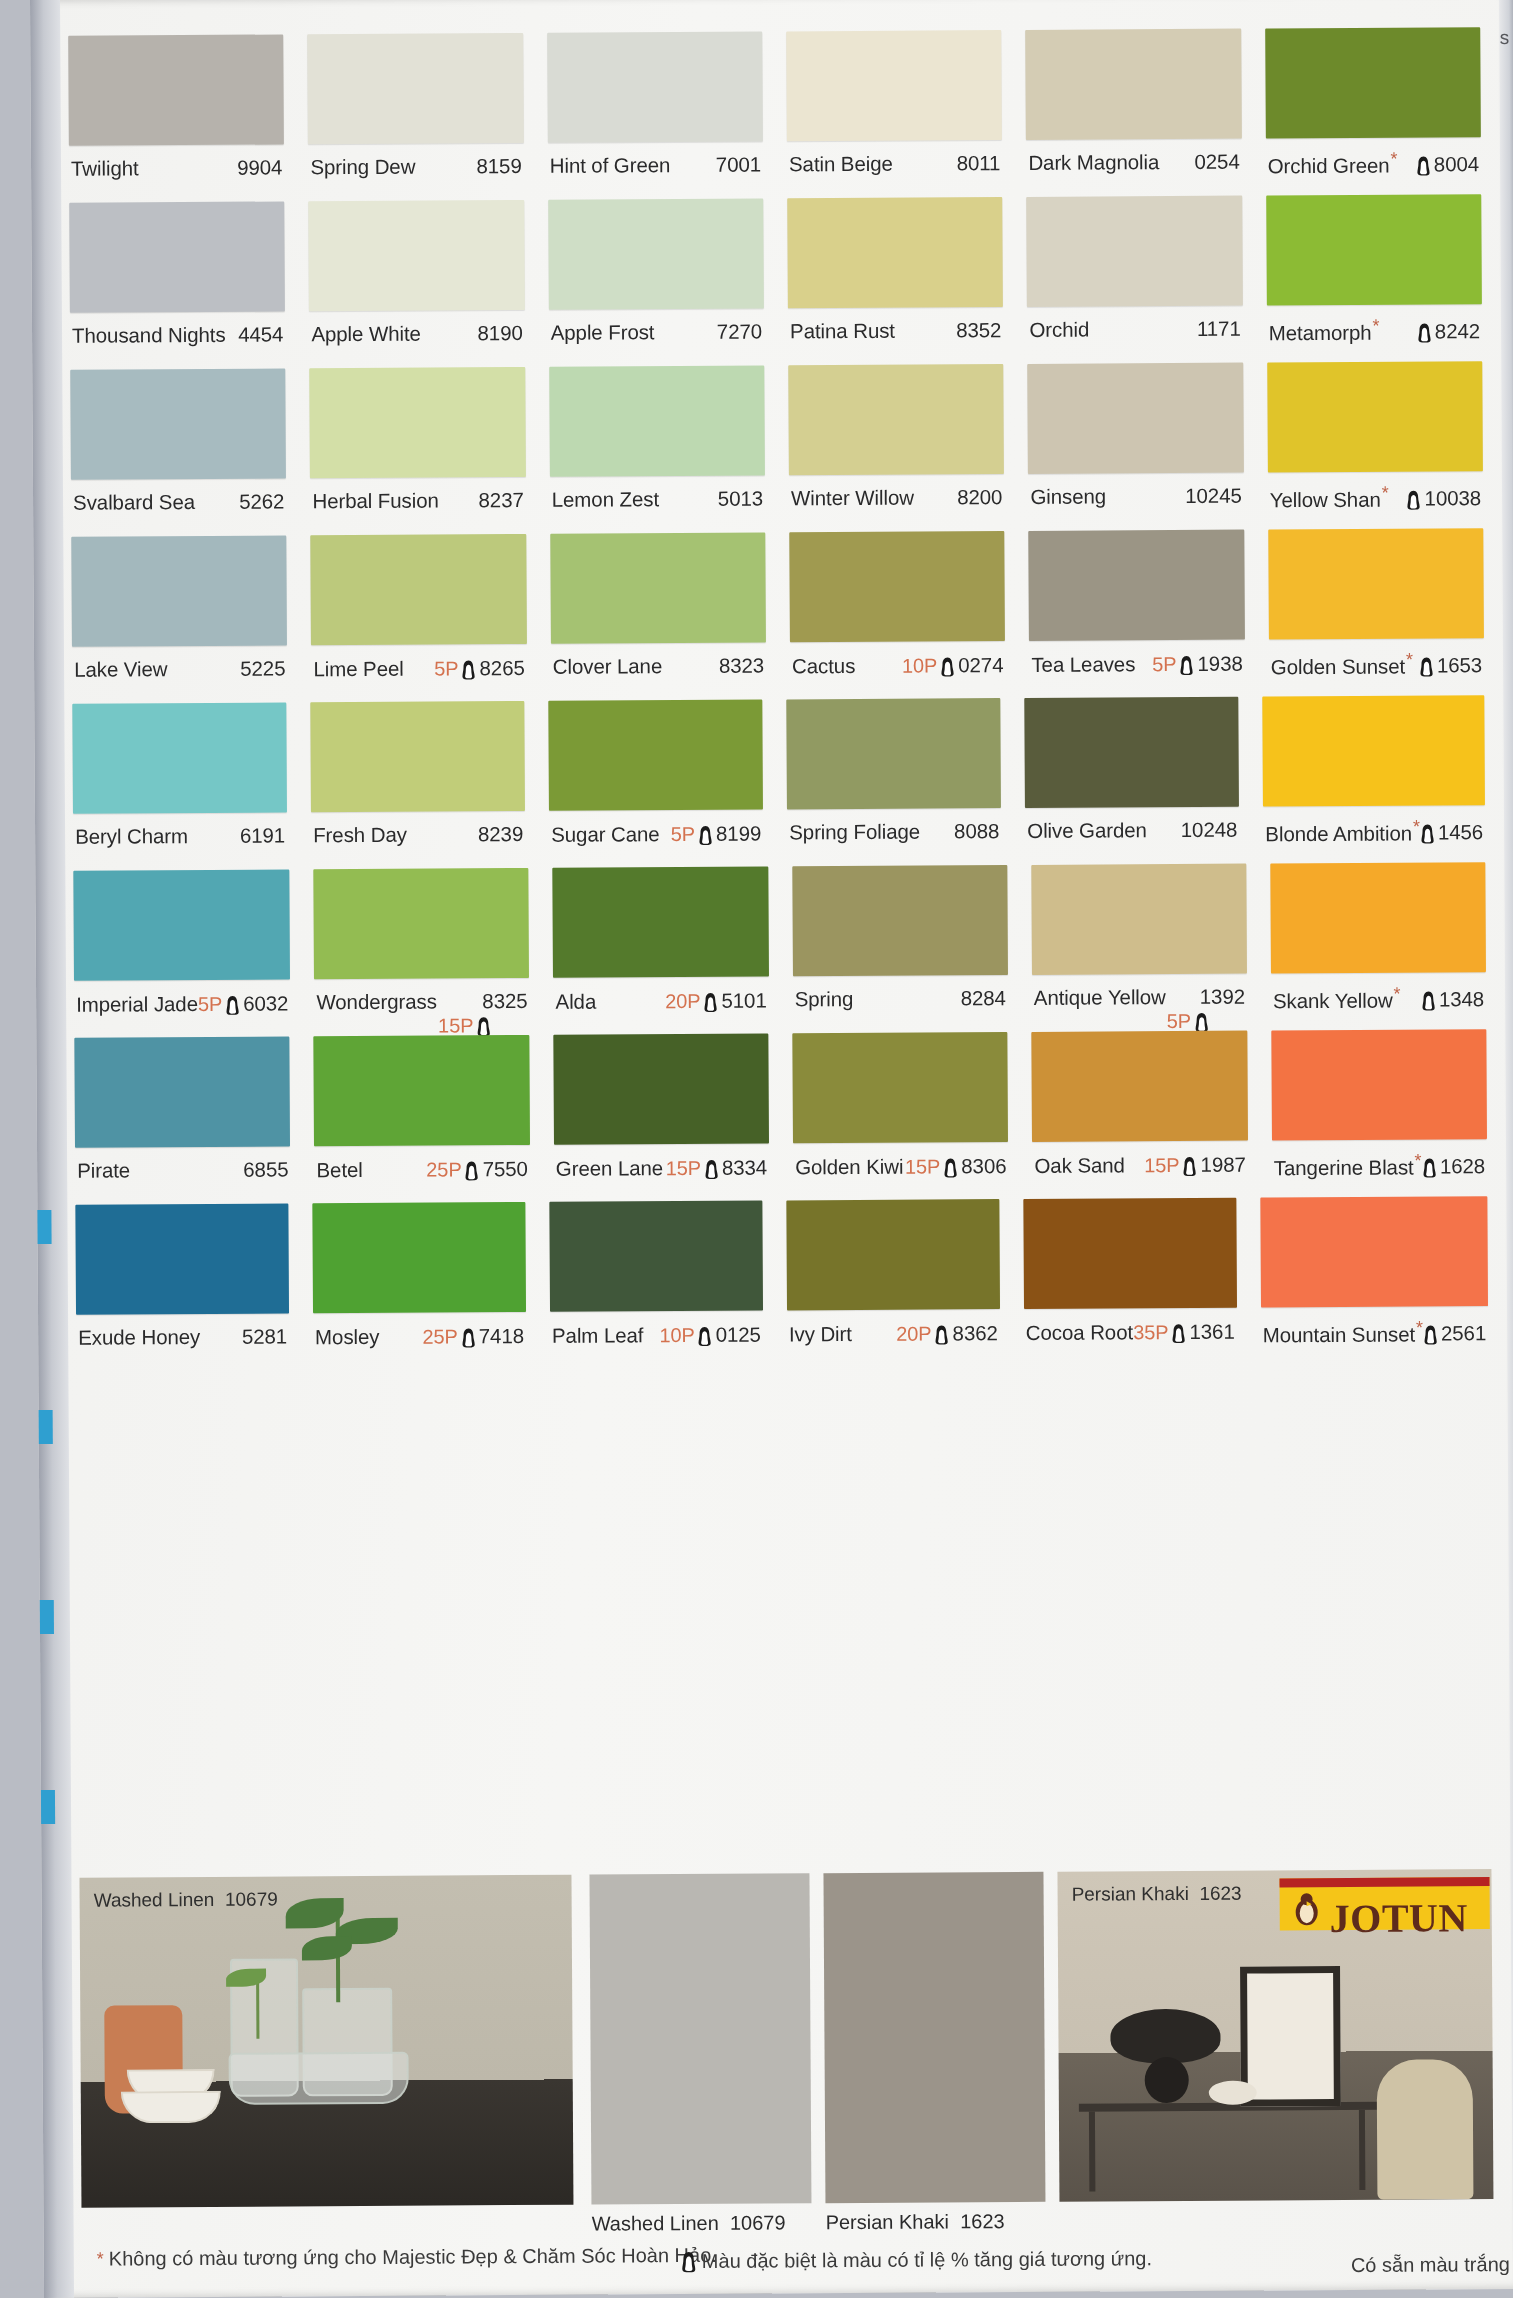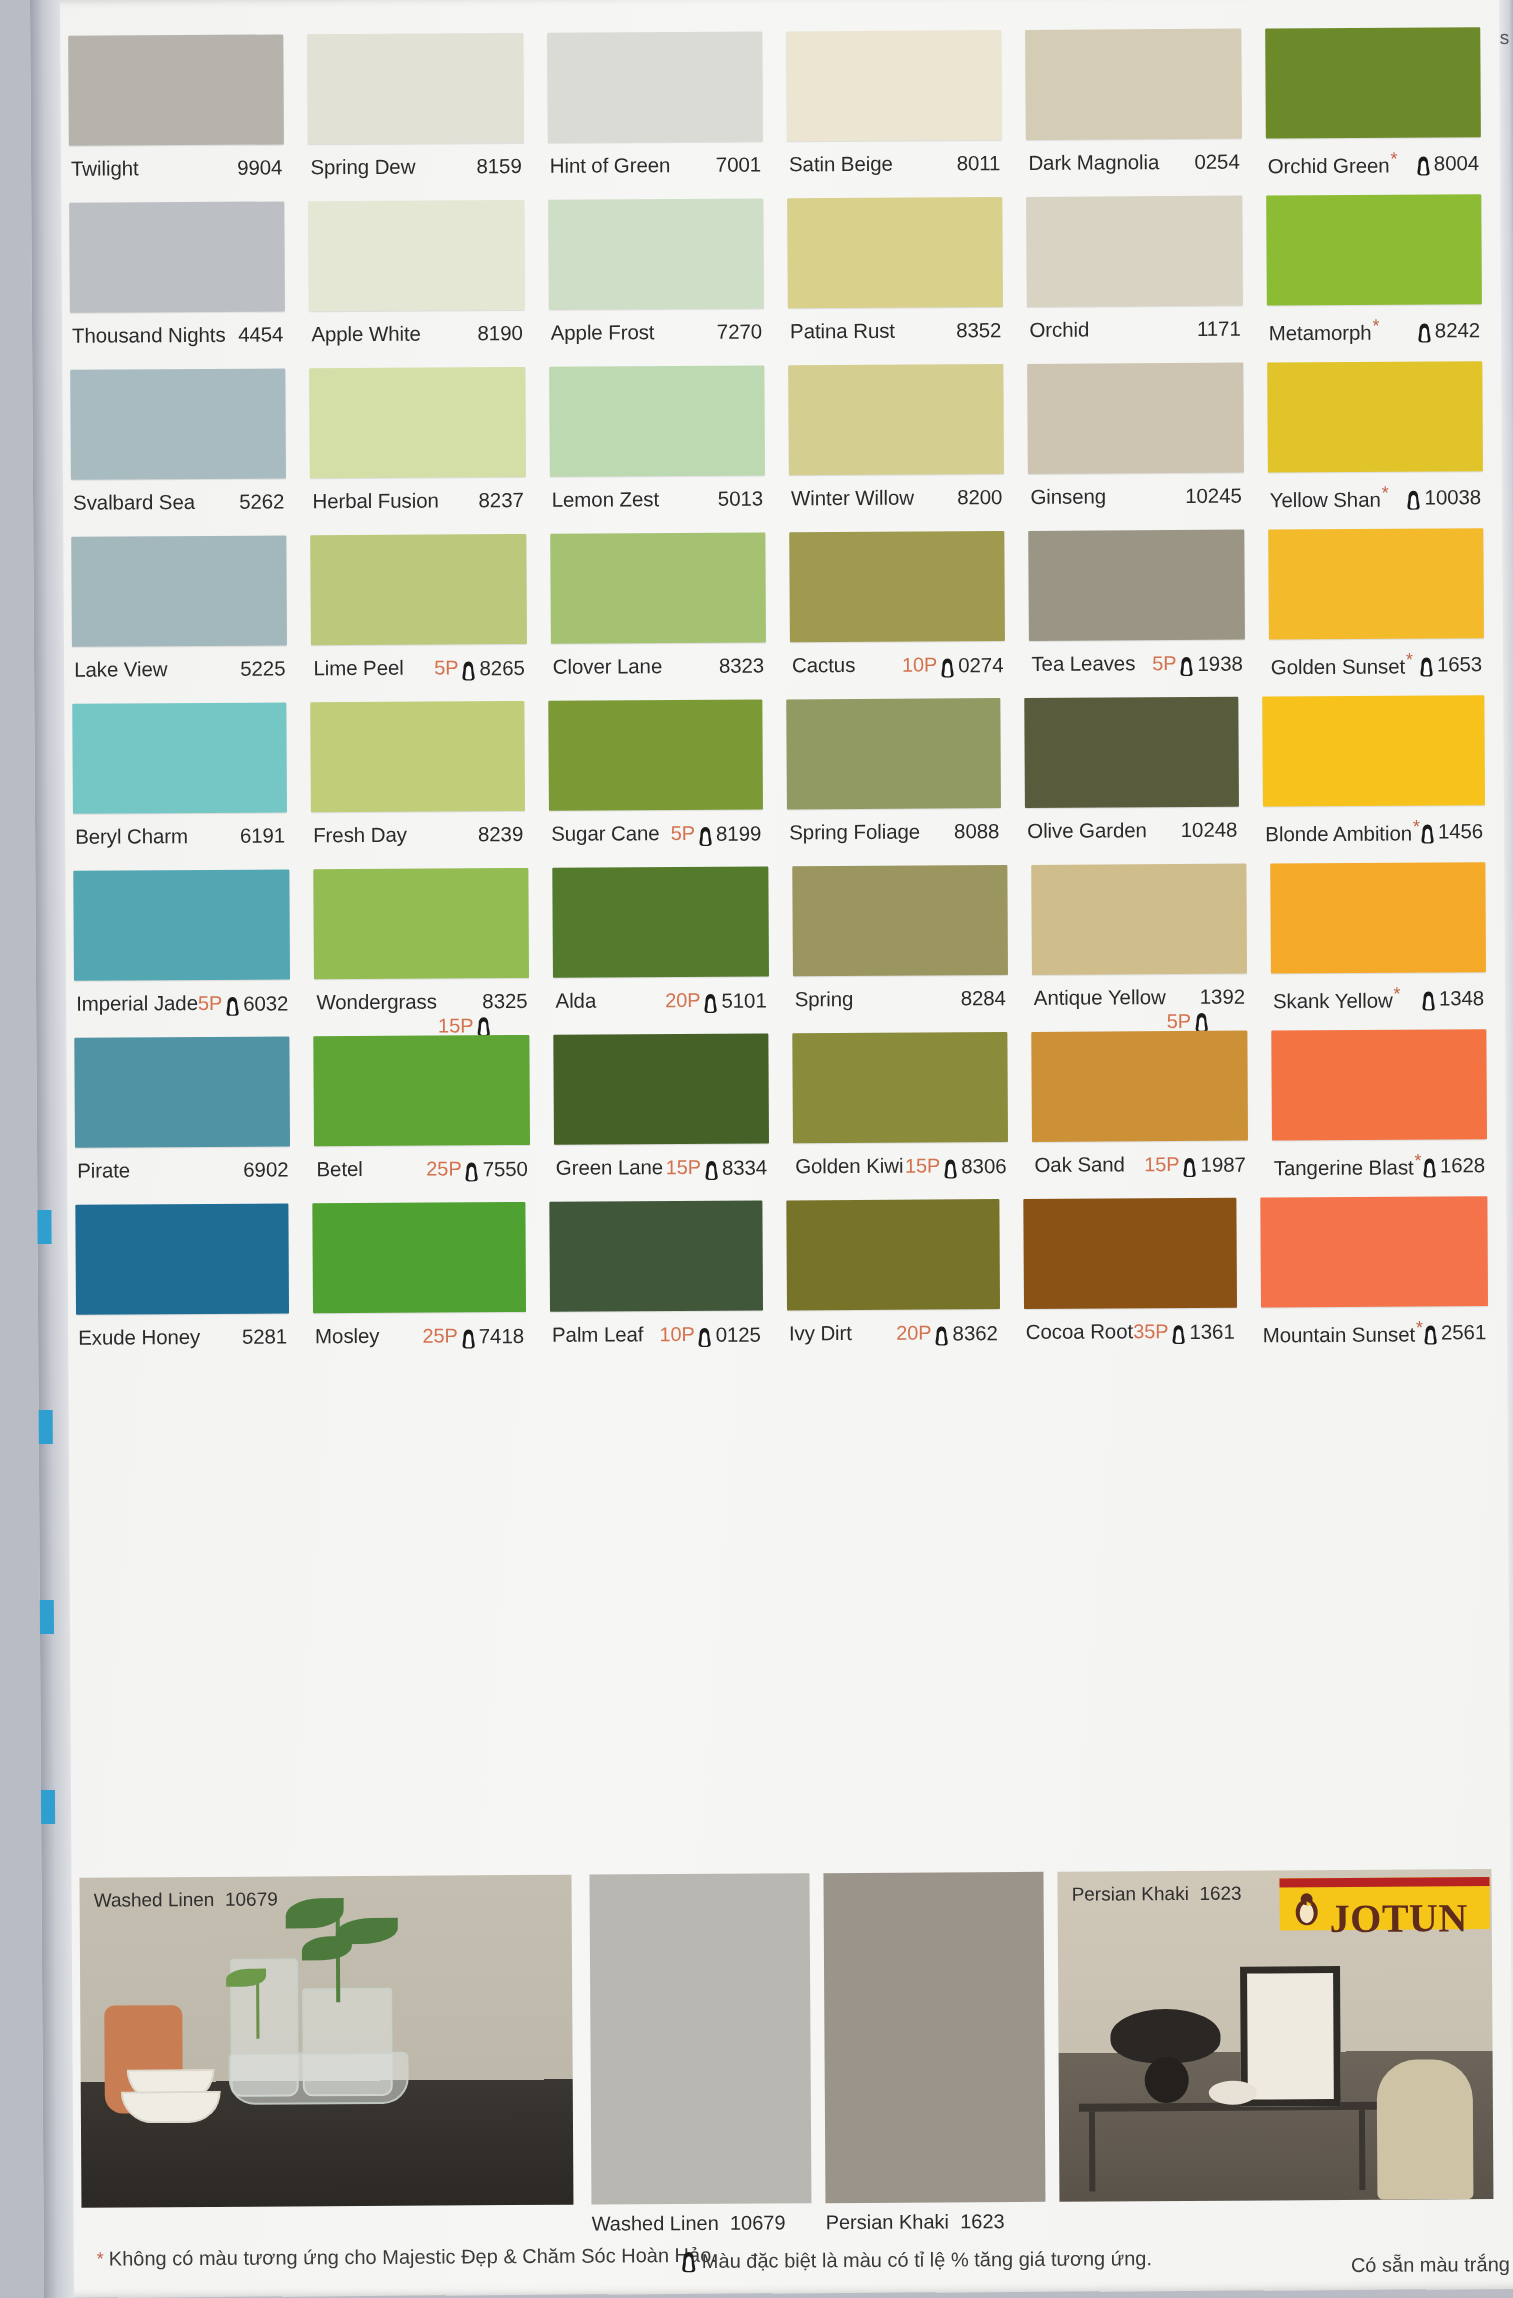--- a/index.html
+++ b/index.html
@@ -57,21 +57,21 @@
     display:flex;
     align-items:baseline;
     justify-content:space-between;
     padding:11px 2px 0 2px;
     font-size:20.5px;
     color:#2a2a2b;
     white-space:nowrap;
     letter-spacing:-0.1px;
   }
   .lname{font-size:20.5px;}
-  .lright{display:flex;gap:3px;}
+  .lright{display:flex;align-items:center;gap:3px;}
   .code{font-size:20.5px;color:#2a2a2b;}
   .pct{font-size:20px;color:#d4724f;}
   .star{color:#c0654a;font-size:18px;vertical-align:super;margin-left:1px;}
   .peng{display:inline-block;width:15px;height:21px;position:relative;top:4px;}
   .sub2{
     position:absolute;right:38px;top:calc(110px + 34px);
     font-size:20px;color:#d4724f;display:flex;align-items:center;gap:3px;
   }
 
   
@@ -549,21 +549,21 @@
             </span>
           </div>
         </div>
       </div>
       <div class="row">
         <div class="cell">
           <div class="chip" style="background: rgb(79, 147, 164);"></div>
           <div class="lbl">
             <span class="lname">Pirate</span>
             <span class="lright">
-              <span class="code">6902</span>
+              <span class="code">6855</span>
             </span>
           </div>
         </div>
         <div class="cell">
           <div class="chip" style="background: rgb(95, 165, 54);"></div>
           <div class="lbl">
             <span class="lname">Betel</span>
             <span class="lright">
               <span class="pct">25P</span>
               <span><svg class="peng" viewBox="0 0 16 22">

